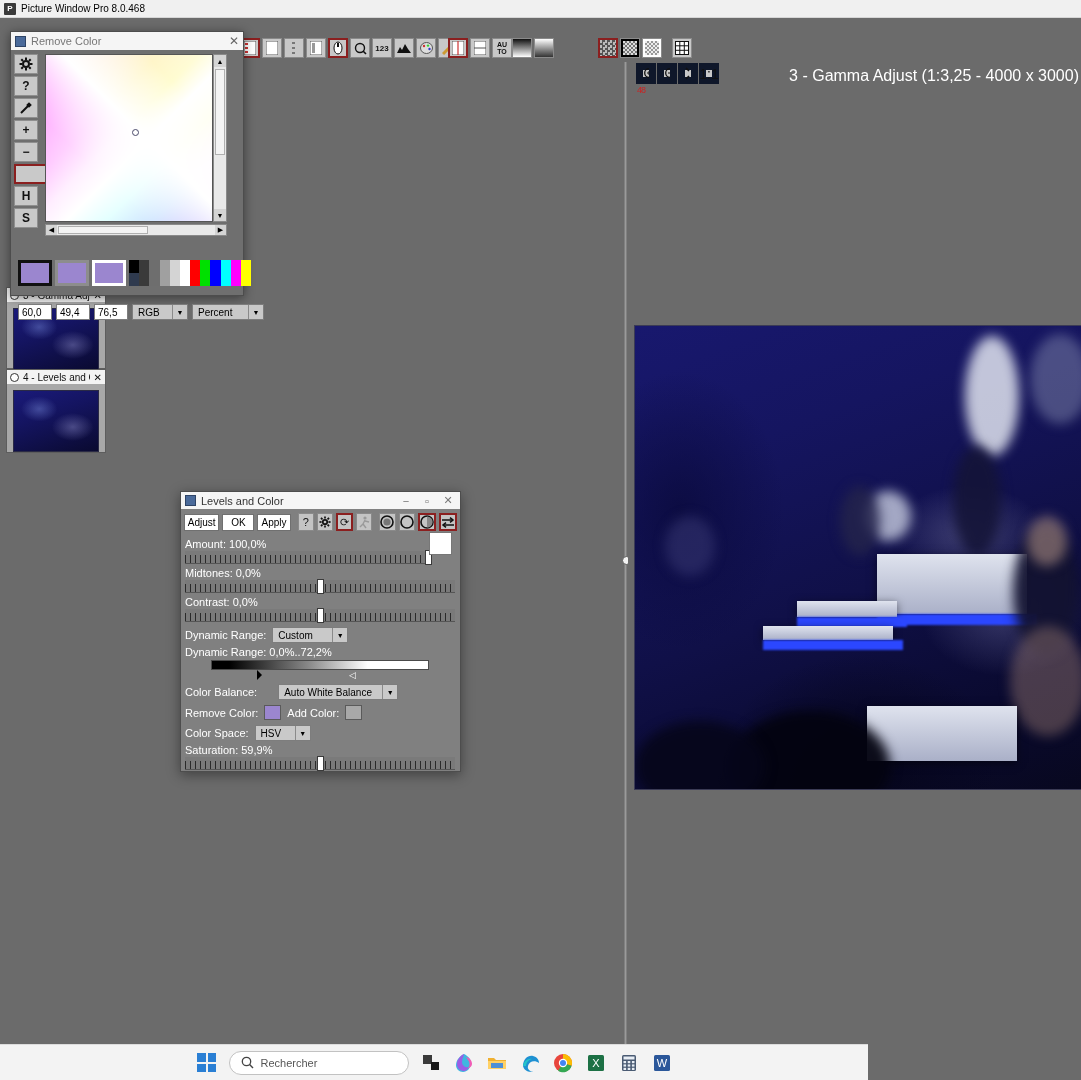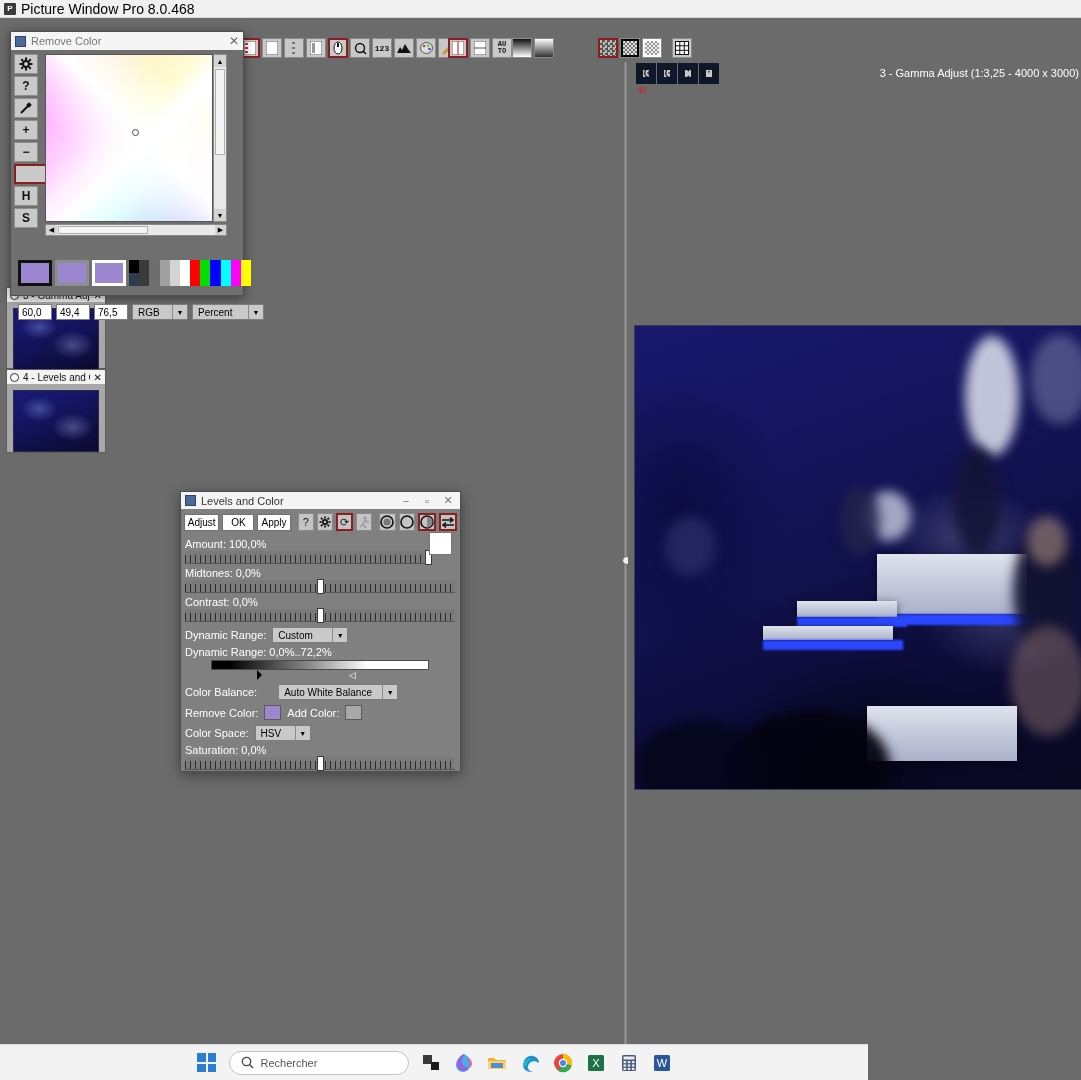--- a/index.html
+++ b/index.html
@@ -16,40 +16,40 @@
   .titlebar {
     position: absolute; left: 0; top: 0; width: 1081px; height: 18px;
     background: #f0f0f0; border-bottom: 1px solid #d6d6d6;
     display: flex; align-items: center; gap: 5px; padding-left: 4px;
   }
   .titlebar .appicon {
     width: 12px; height: 12px; background: #3a3a3a; color: #fff;
     font-size: 8px; line-height: 12px; text-align: center; font-weight: bold;
     border-radius: 1px;
   }
-  .titlebar .apptitle { font-size: 14px; color: #000; }
+  .titlebar .apptitle { font-size: 10px; color: #000; }
 
   
   .menubar {
     position: absolute; left: 0; top: 18px; width: 1081px; height: 16px;
     background: #f0f0f0; display: flex; align-items: center; gap: 0;
     padding-left: 5px; border-bottom: 1px solid #cfcfcf;
   }
   .menubar .mi { font-size: 11px; color: #000; padding: 0 7px; cursor: default; }
 
   
   .toolstrip {
     position: absolute; left: 0; top: 34px; width: 1081px; height: 28px;
     background: #6b6b6b;
   }
   .tbtn {
     width: 20px; height: 20px; background: #c8c8c8; border: 1px solid #8a8a8a;
     display: inline-flex; align-items: center; justify-content: center;
     position: relative; vertical-align: middle;
-    font-size: 9px; color: #111; overflow: hidden; font-family: Liberation Mono, monospace;
+    font-size: 9px; color: #111; overflow: hidden;
   }
   .tbtn.sel { border: 2px solid #8b1f1f; }
   .tgrp { position: absolute; top: 4px; display: flex; gap: 2px; }
 
   
   .workspace { position: absolute; left: 0; top: 62px; width: 1081px; height: 982px; background: #6b6b6b; }
 
   .splitter {
     position: absolute; left: 624px; top: 62px; width: 3px; height: 982px;
     background: #9a9a9a; border-left: 1px solid #808080; border-right: 1px solid #808080;
@@ -64,21 +64,21 @@
   .zoombar {
     position: absolute; left: 8px; top: 1px; display: flex; gap: 1px;
     background: #6b6b6b;
   }
   .zbtn {
     width: 20px; height: 21px; background: #c8c8c8; border: 7px solid #0f172a;
     display: flex; align-items: center; justify-content: center; font-size: 14px; color: #111;
   }
   .zmark { position: absolute; left: 9px; top: 23px; color: #cc2222; font-size: 9px; letter-spacing:-1px;}
   .imgcaption {
-    position: absolute; right: 2px; top: 5px; color: #ffffff; font-size: 11px;
+    position: absolute; right: 2px; top: 5px; color: #ffffff; font-size: 16px;
   }
   .photo {
     position: absolute; left: 6px; top: 263px; width: 453px; height: 465px;
     background:
       radial-gradient(ellipse 120px 90px at 82% 62%, rgba(90,90,140,0.55), rgba(0,0,0,0) 70%),
       radial-gradient(ellipse 110px 70px at 74% 45%, rgba(150,150,190,0.35), rgba(0,0,0,0) 70%),
       radial-gradient(ellipse 200px 160px at 50% 95%, rgba(5,5,25,0.95), rgba(0,0,0,0) 70%),
       radial-gradient(ellipse 150px 200px at 10% 40%, rgba(10,10,60,0.8), rgba(0,0,0,0) 70%),
       linear-gradient(160deg, #18186e 0%, #151560 25%, #101048 55%, #0a0a30 80%, #08081f 100%);
     border: 1px solid #3b3b55;
@@ -690,21 +690,21 @@
       </div>
 
       <div class="row">
         <span class="cap">Color Space:</span>
         <span class="selbox" style="width:56px;">
           <span class="lbl">HSV</span>
           <span class="arrow">▼</span>
         </span>
       </div>
 
-      <div class="lv-label">Saturation: 0,0%</div>
+      <div class="lv-label">Saturation: 59,9%</div>
       <div class="ruler" style="width:270px;">
         <div class="thumb" style="left:132px;"></div>
       </div>
     </div>
   </div>
 
   <div class="taskbar">
     <div class="tb-items">
       <div class="tbicon">
         <div class="winlogo">

